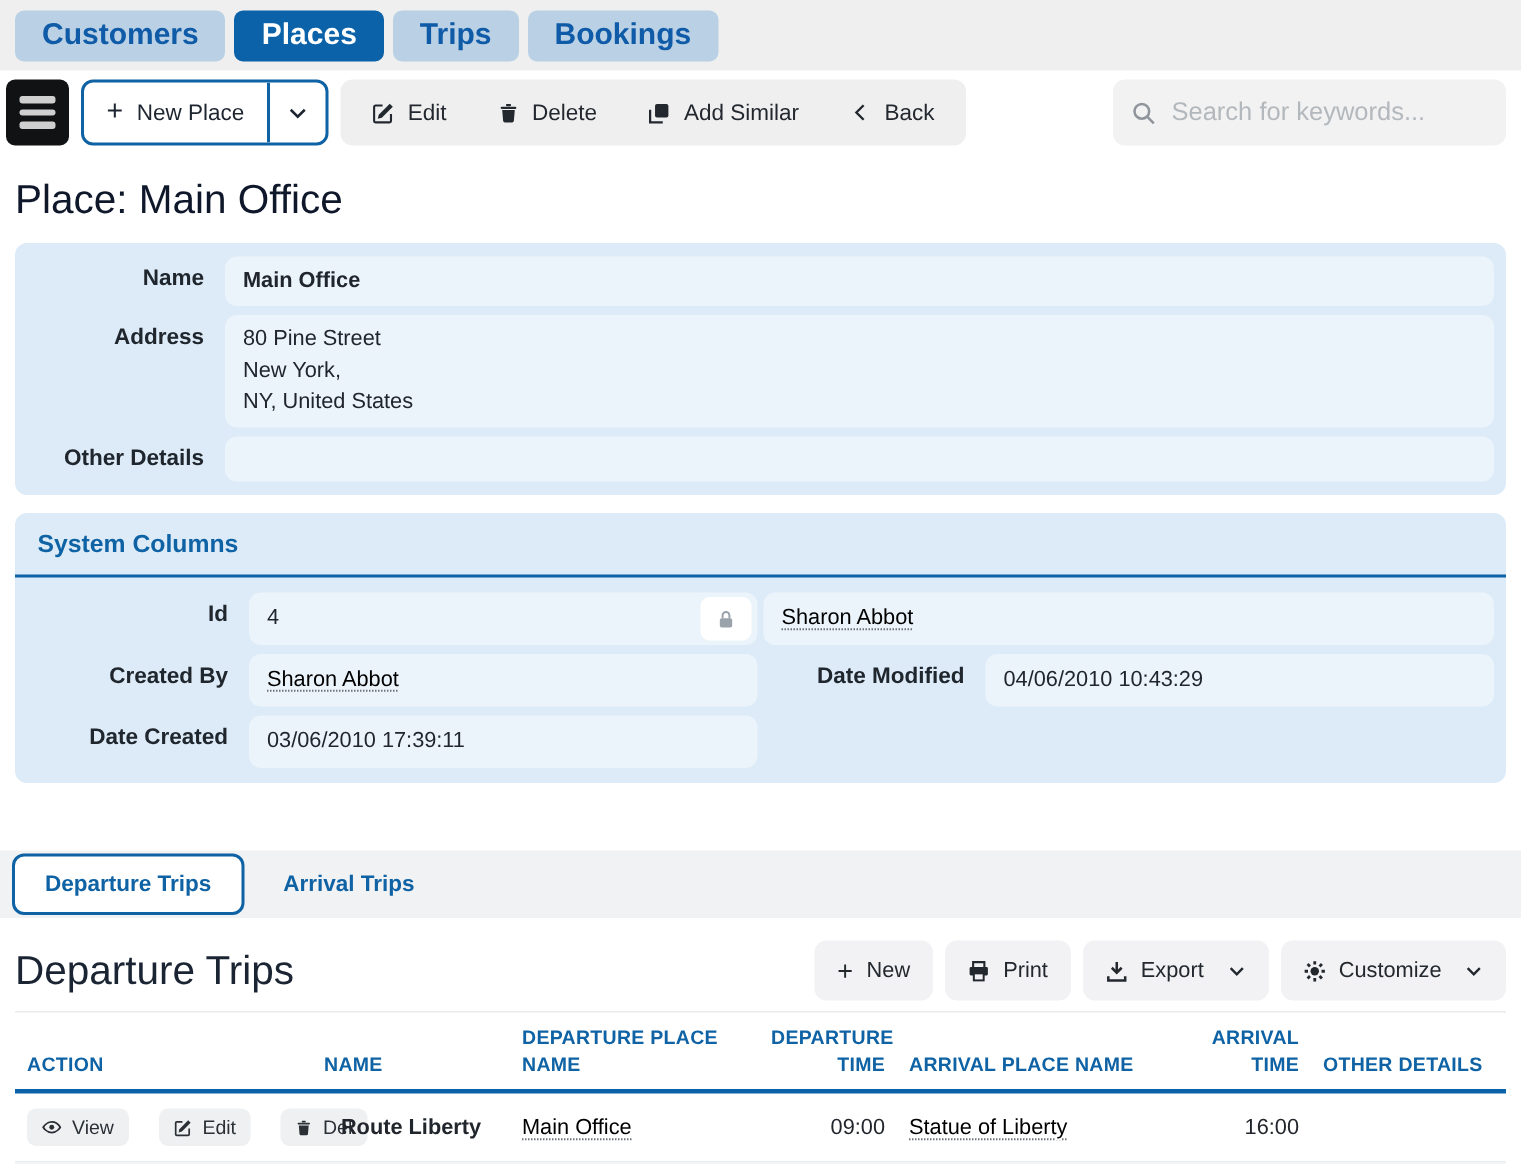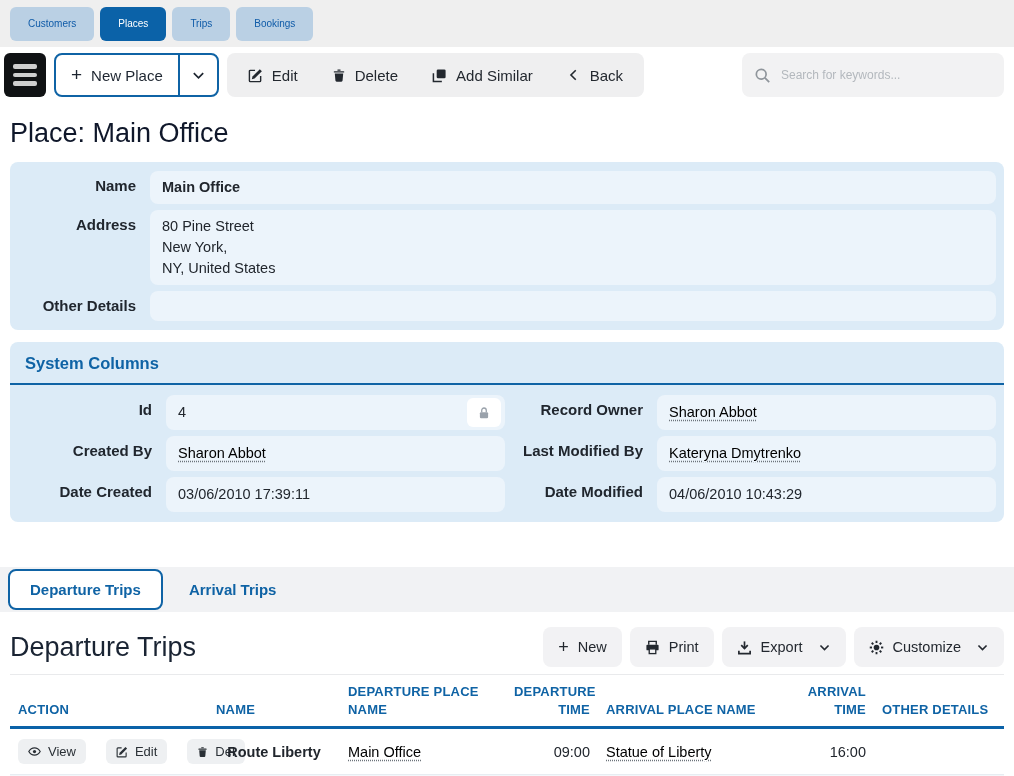--- a/index.html
+++ b/index.html
@@ -3,21 +3,21 @@
 <meta charset="utf-8">
 <style>
   * { margin:0; padding:0; box-sizing:border-box; }
   html,body { width:1014px; height:776px; overflow:hidden; background:#fff;
     font-family:"Liberation Sans", sans-serif; color:#21262d; }
 
   
   .app-tabs { background:#efefef; height:47px; display:flex; align-items:center;
     padding-left:10px; gap:6px; }
   .app-tab { height:34px; padding:0 18px; display:flex; align-items:center;
-    border-radius:6px; font-size:10px; font-weight:400; color:#0f5ba8;
+    border-radius:6px; font-size:20px; font-weight:700; color:#0f5ba8;
     background:#bad0e4; cursor:pointer; }
   .app-tab.active { background:#0b62a8; color:#fff; }
 
   
   .toolbar-row { display:flex; align-items:center; margin:6px 10px 0 4px; height:44px; }
   .hamburger { width:42px; height:44px; background:#101214; border-radius:6px;
     display:flex; flex-direction:column; justify-content:center; align-items:center;
     gap:4px; cursor:pointer; }
   .hamburger span { display:block; width:24px; height:4.5px; border-radius:2px; background:#cfcfcf; }
   .btn-newplace { margin-left:8px; height:44px; display:flex; align-items:stretch;
@@ -28,21 +28,21 @@
   .btn-newplace .caret { display:flex; align-items:center; padding:0 11px;
     border-left:2px solid #0f63a5; color:#1d2530; }
   .tool-group { margin-left:8px; height:44px; background:#efeff0; border-radius:8px;
     display:flex; align-items:center; padding:0 4px; }
   .tool-btn { display:flex; align-items:center; gap:9px; padding:0 17px; height:44px;
     font-size:15px; color:#23282f; cursor:pointer; }
   .search-box { margin-left:auto; width:262px; height:44px; background:#f2f2f3;
     border-radius:8px; display:flex; align-items:center; padding:0 12px; gap:10px; }
   .search-box svg { color:#8f959b; flex:none; }
   .search-box input { border:none; outline:none; background:transparent; width:100%;
-    font-size:12px; color:#3c4248; font-family:"Liberation Sans", sans-serif; }
+    font-size:17px; color:#3c4248; font-family:"Liberation Sans", sans-serif; }
   .search-box input::placeholder { color:#b3b8bd; }
 
   .icon { display:inline-flex; align-items:center; justify-content:center; }
   .icon svg { display:block; }
 
   
   .page-title { font-size:27px; font-weight:400; color:#0f172a; margin:21px 10px 13px 10px; }
 
   
   .panel { margin:0 10px; background:#dcebf7; border-radius:8px; padding:9px 8px; }
@@ -223,29 +223,22 @@
         </div>
       </div>
       <div class="field-row">
         <div class="field-label">Date Created</div>
         <div class="field-value">03/06/2010 17:39:11</div>
       </div>
     </div>
 
     <div>
       <div class="field-row">
-        <div class="field-label">Record Owner</div>
         <div class="field-value">
           <span class="dotted-link">Sharon Abbot</span>
-        </div>
-      </div>
-      <div class="field-row">
-        <div class="field-label">Last Modified By</div>
-        <div class="field-value">
-          <span class="dotted-link">Kateryna Dmytrenko</span>
         </div>
       </div>
       <div class="field-row">
         <div class="field-label">Date Modified</div>
         <div class="field-value">04/06/2010 10:43:29</div>
       </div>
     </div>
   </div>
 </div>
 

